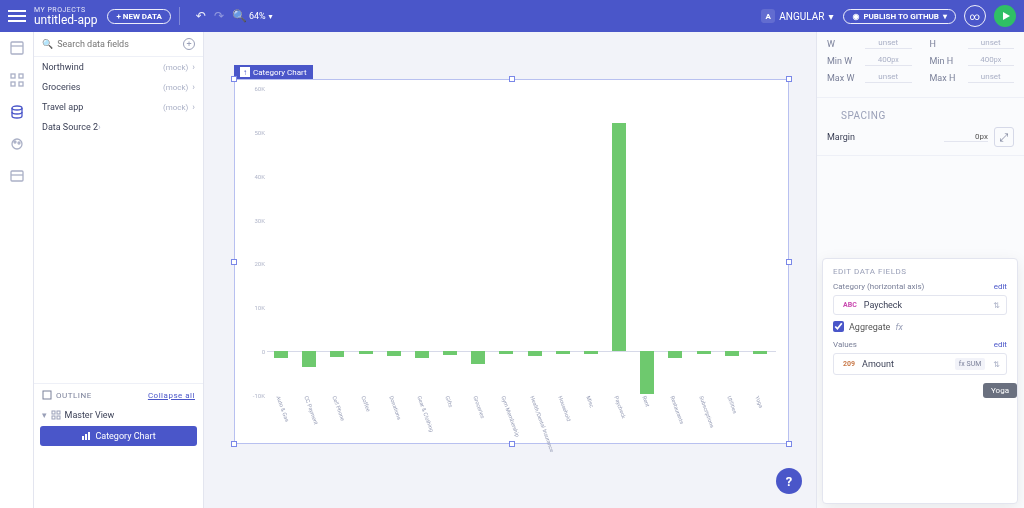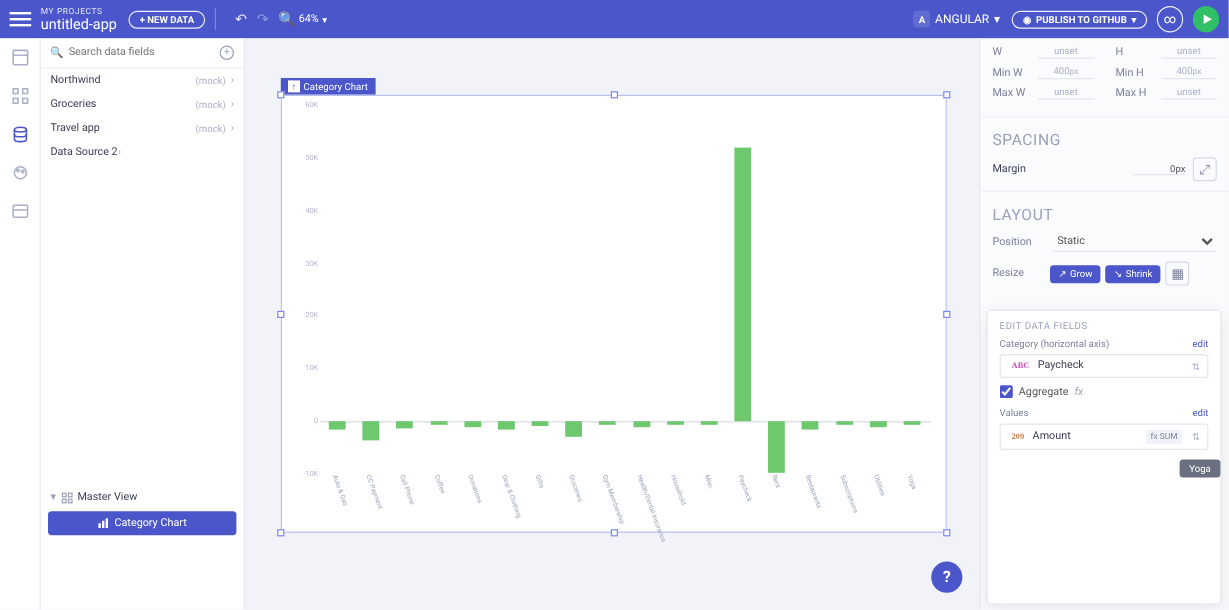--- a/index.html
+++ b/index.html
@@ -63,41 +63,41 @@
   .zero-line { position: absolute; left: 0; right: 0; height: 1px; background: #d6d9e8; }
   .bar { position: absolute; background: #6ec96e; width: 14px; }
   .xaxis { position: absolute; left: 24px; right: 4px; bottom: 0; height: 46px; }
   .xtick { position: absolute; bottom: 0; font-size: 5.5px; color: #9aa0b8; transform-origin: left top; transform: rotate(70deg); white-space: nowrap; }
 
   .help-fab { position: absolute; right: 14px; bottom: 14px; width: 26px; height: 26px; background: #4a56c9; color: #fff; border-radius: 50%; display: flex; align-items: center; justify-content: center; font-size: 13px; font-weight: 700; cursor: pointer; }
 
   
   .rpanel { position: absolute; right: 0; top: 32px; bottom: 0; width: 208px; background: #fafbfd; border-left: 1px solid #e3e5ef; font-size: 9px; color: #3a3f55; overflow: hidden; }
   .sec { padding: 6px 10px; }
-  .sec-title { font-size: 13px; letter-spacing: .5px; color: #9aa0b8; margin: 4px 0 6px; }
+  .sec-title { font-size: 10px; letter-spacing: .5px; color: #9aa0b8; margin: 4px 14px 6px; }
   .row2 { display: flex; gap: 18px; margin-bottom: 6px; }
   .cell { flex: 1; display: flex; align-items: center; }
   .cell .lab { color: #7b819a; width: 38px; }
   .cell .val { border-bottom: 1px solid #e3e5ef; flex: 1; text-align: center; color: #aab0c6; font-size: 8px; padding-bottom: 1px; }
   .cell .val .unit { font-size: 7px; }
   .hr { height: 1px; background: #eef0f7; margin: 2px 0; }
   .marg-row { display: flex; align-items: center; gap: 6px; }
   .marg-row .val { width: 44px; border-bottom: 1px solid #e3e5ef; text-align: right; font-size: 8px; color: #555; margin-left: auto; }
   .sq-btn { width: 20px; height: 20px; border: 1px solid #d6d9e8; border-radius: 3px; display: inline-flex; align-items: center; justify-content: center; cursor: pointer; color: #7b819a; font-size: 11px; }
   .pos-row { display: flex; align-items: center; gap: 6px; }
   .pos-row select { flex: 1; border: none; border-bottom: 1px solid #e3e5ef; background: transparent; font-size: 9px; color: #555; padding: 2px 0; }
   .resize-row { display: flex; align-items: center; gap: 4px; }
   .chip-btn { background: #4a56c9; color: #fff; font-size: 8px; padding: 3px 7px; border-radius: 3px; cursor: pointer; display: inline-flex; gap: 3px; align-items: center; }
 
   .edit-card { position: absolute; top: 226px; right: 6px; width: 196px; bottom: 4px; background: #fff; border: 1px solid #e3e5ef; border-radius: 4px; box-shadow: 0 4px 16px rgba(0,0,0,.08); padding: 8px 10px; }
   .ec-title { font-size: 8px; letter-spacing: .5px; color: #9aa0b8; margin-bottom: 6px; }
   .ec-row-head { display: flex; align-items: center; font-size: 8px; color: #7b819a; margin-bottom: 4px; }
   .ec-row-head a { margin-left: auto; color: #4a56c9; cursor: pointer; }
   .field-pill { border: 1px solid #e3e5ef; border-radius: 3px; padding: 4px 6px; display: flex; align-items: center; gap: 4px; font-size: 9px; margin-bottom: 6px; }
-  .tag { font-size: 7px; font-weight: 700; padding: 1px 3px; border-radius: 2px; font-family: Liberation Serif, serif; }
+  .tag { font-size: 7px; font-weight: 700; padding: 1px 3px; border-radius: 2px; }
   .tag.abc { color: #c94ab0; }
   .tag.num { color: #c97a4a; }
   .field-pill .trail { margin-left: auto; color: #aab0c6; font-size: 8px; }
   .fx-pill { margin-left: auto; background: #f2f3f9; color: #7b819a; font-size: 7px; padding: 2px 4px; border-radius: 2px; }
   .agg-row { display: flex; align-items: center; gap: 5px; font-size: 9px; color: #555; margin-bottom: 8px; }
   .agg-row input { accent-color: #4a56c9; width: 11px; height: 11px; }
   .agg-row .fx { font-style: italic; color: #9aa0b8; }
   .sort-pop { position: absolute; right: 0; top: 124px; background: #6a707f; color: #fff; font-size: 8px; padding: 3px 8px; border-radius: 3px; }
 
   .label-row { position: absolute; bottom: 6px; left: 10px; right: 10px; display: flex; align-items: center; gap: 4px; }
@@ -198,20 +198,27 @@
         <span>Travel app</span>
         <span class="mock">(mock)</span>
         <span class="chev">›</span>
       </div>
       <div class="ds-item">
         <span>Data Source 2</span>
         <span class="chev">›</span>
       </div>
     </div>
   <div class="outline-area">
+    <div class="outline-head">
+      <svg viewBox="0 0 10 10" fill="none" stroke="currentColor">
+          <rect x="1" y="1" width="8" height="8"></rect>
+        </svg>
+      <span>OUTLINE</span>
+      <a>Collapse all</a>
+    </div>
     <div class="tree-row">
       <span style="color:#9aa0b8">▾</span>
       <svg viewBox="0 0 10 10" fill="none" stroke="currentColor" stroke-width="1">
           <rect x="1" y="1" width="3" height="3"></rect>
           <rect x="6" y="1" width="3" height="3"></rect>
           <rect x="1" y="6" width="3" height="3"></rect>
           <rect x="6" y="6" width="3" height="3"></rect>
         </svg>
       <span>Master View</span>
     </div>
@@ -334,39 +341,20 @@
   <div class="hr"></div>
   <div class="sec">
     <div class="sec-title">SPACING</div>
     <div class="marg-row">
       <span>Margin</span>
       <span class="val"><span>0</span><span class="unit">px</span></span>
       <span class="sq-btn">⤢</span>
     </div>
   </div>
   <div class="hr"></div>
-  <div class="sec">
-    <div class="sec-title">LAYOUT</div>
-    <div class="pos-row" style="margin-bottom:8px">
-      <span style="color:#7b819a;width:44px">Position</span>
-      <select><option>Static</option></select>
-    </div>
-    <div class="resize-row">
-      <span style="color:#7b819a;width:44px">Resize</span>
-      <span class="chip-btn">
-          <span>↗</span>
-          <span>Grow</span>
-        </span>
-      <span class="chip-btn">
-          <span>↘</span>
-          <span>Shrink</span>
-        </span>
-      <span class="sq-btn">▦</span>
-    </div>
-  </div>
 
   <div class="edit-card">
     <div class="ec-title">EDIT DATA FIELDS</div>
     <div class="ec-row-head">
       <span>Category (horizontal axis)</span>
       <a>edit</a>
     </div>
     <div class="field-pill">
       <span class="tag abc">ABC</span>
       <span>Paycheck</span>

